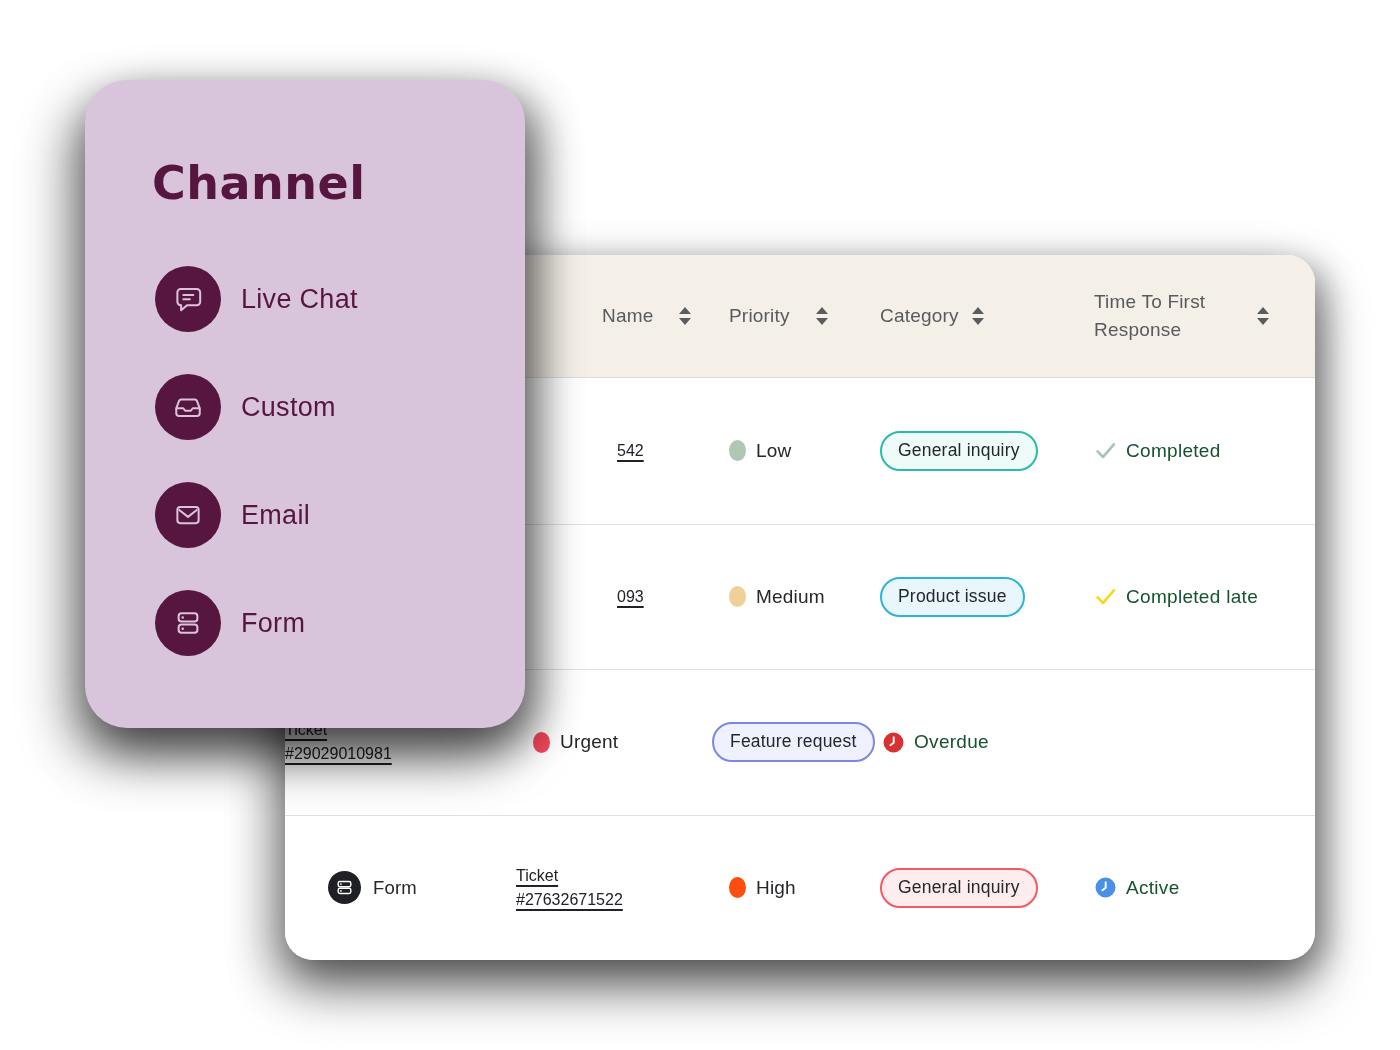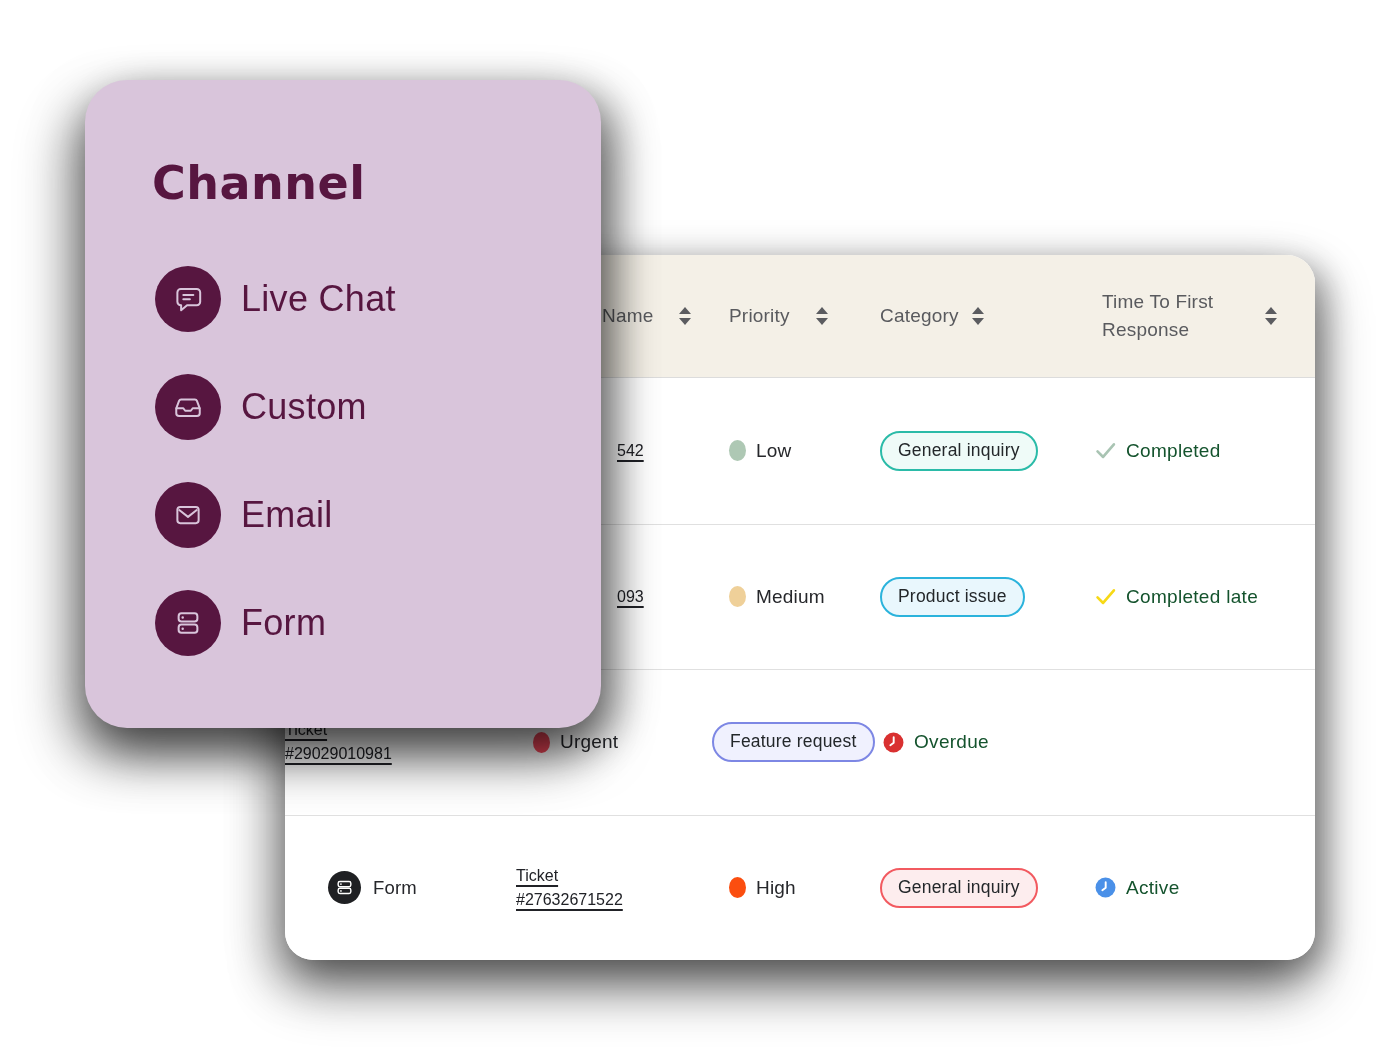--- a/index.html
+++ b/index.html
@@ -10,21 +10,21 @@
   
   .panel { position:absolute; left:285px; top:255px; width:1030px; height:705px;
     background:#ffffff; border-radius:28px; overflow:hidden;
     box-shadow:0 26px 55px rgba(0,0,0,.45), -12px 22px 48px rgba(0,0,0,.28), 12px 10px 30px rgba(0,0,0,.25); }
   .thead { display:grid; grid-template-columns:231px 196px 168px 212px 1fr;
     height:123px; background:#F4F0E7; align-items:center; border-bottom:1.5px solid #DCDCDC; }
   .th { display:flex; align-items:center; color:#595A5E; font-size:19px; font-weight:500; letter-spacing:.2px; }
   .th-name { padding-left:86px; }
   .th-priority { padding-left:17px; }
   .th-category { padding-left:0; }
-  .th-ttfr { padding-left:2px;margin-left:8px; }
+  .th-ttfr { padding-left:2px; }
   .th .sort { margin-left:26px; }
   .th-category .sort, .th-ttfr .sort { margin-left:13px; }
   .th-ttfr .th-label { width:150px; line-height:1.45; }
   .sort { display:inline-flex; flex-direction:column; gap:4px; cursor:pointer; }
   .sort i { display:block; width:0; height:0; border-left:6px solid transparent; border-right:6px solid transparent; }
   .sort .up { border-bottom:7px solid #5B5C60; }
   .sort .down { border-top:7px solid #5B5C60; }
 
   .tbody { display:block; }
   .row { display:grid; grid-template-columns:231px 196px 168px 212px 1fr;
@@ -52,33 +52,33 @@
     background:var(--pillbg,#fff); white-space:nowrap; }
 
   .c-status { padding-left:2px; gap:9px; }
   .sicon { display:none; width:23px; height:23px; align-items:center; justify-content:center; color:var(--stat,#999); }
   .sicon svg { width:23px; height:23px; }
   .status-check .icon-check { display:inline-flex; }
   .status-clock .icon-clock { display:inline-flex; }
   .slabel { font-size:19px; color:#14532d; letter-spacing:.3px; }
 
   
-  .card { position:absolute; left:85px; top:80px; width:516px; height:648px;
+  .card { position:absolute; left:85px; top:80px; width:440px; height:648px;
     background:#D9C5DB; border-radius:42px; z-index:10;
     box-shadow:0 24px 50px rgba(0,0,0,.5), -16px 28px 55px rgba(0,0,0,.3), 18px 14px 40px rgba(0,0,0,.3); }
   .card h1 { position:absolute; left:67px; top:76px; font-size:46px; line-height:1.2;
     font-weight:700; color:#571640; letter-spacing:.5px;
     font-family:"DejaVu Sans","Liberation Sans",sans-serif; }
   .card ul { position:absolute; left:70px; top:186px; list-style:none;
     display:flex; flex-direction:column; gap:42px; }
   .card li { display:flex; align-items:center; gap:20px; cursor:pointer; }
   .cicon { flex:0 0 auto; width:66px; height:66px; border-radius:50%; background:#571640;
     display:flex; align-items:center; justify-content:center; }
   .cicon svg { width:40px; height:40px; }
-  .clabel { font-size:36px; font-weight:500; color:#571640; letter-spacing:.3px; }
+  .clabel { font-size:27px; font-weight:500; color:#571640; letter-spacing:.3px; }
 </style>
 </head>
 <body>
 
 <div class="stage">
 
   <section class="panel">
     <header class="thead">
       <div class="th th-channel"></div>
       <div class="th th-name">

